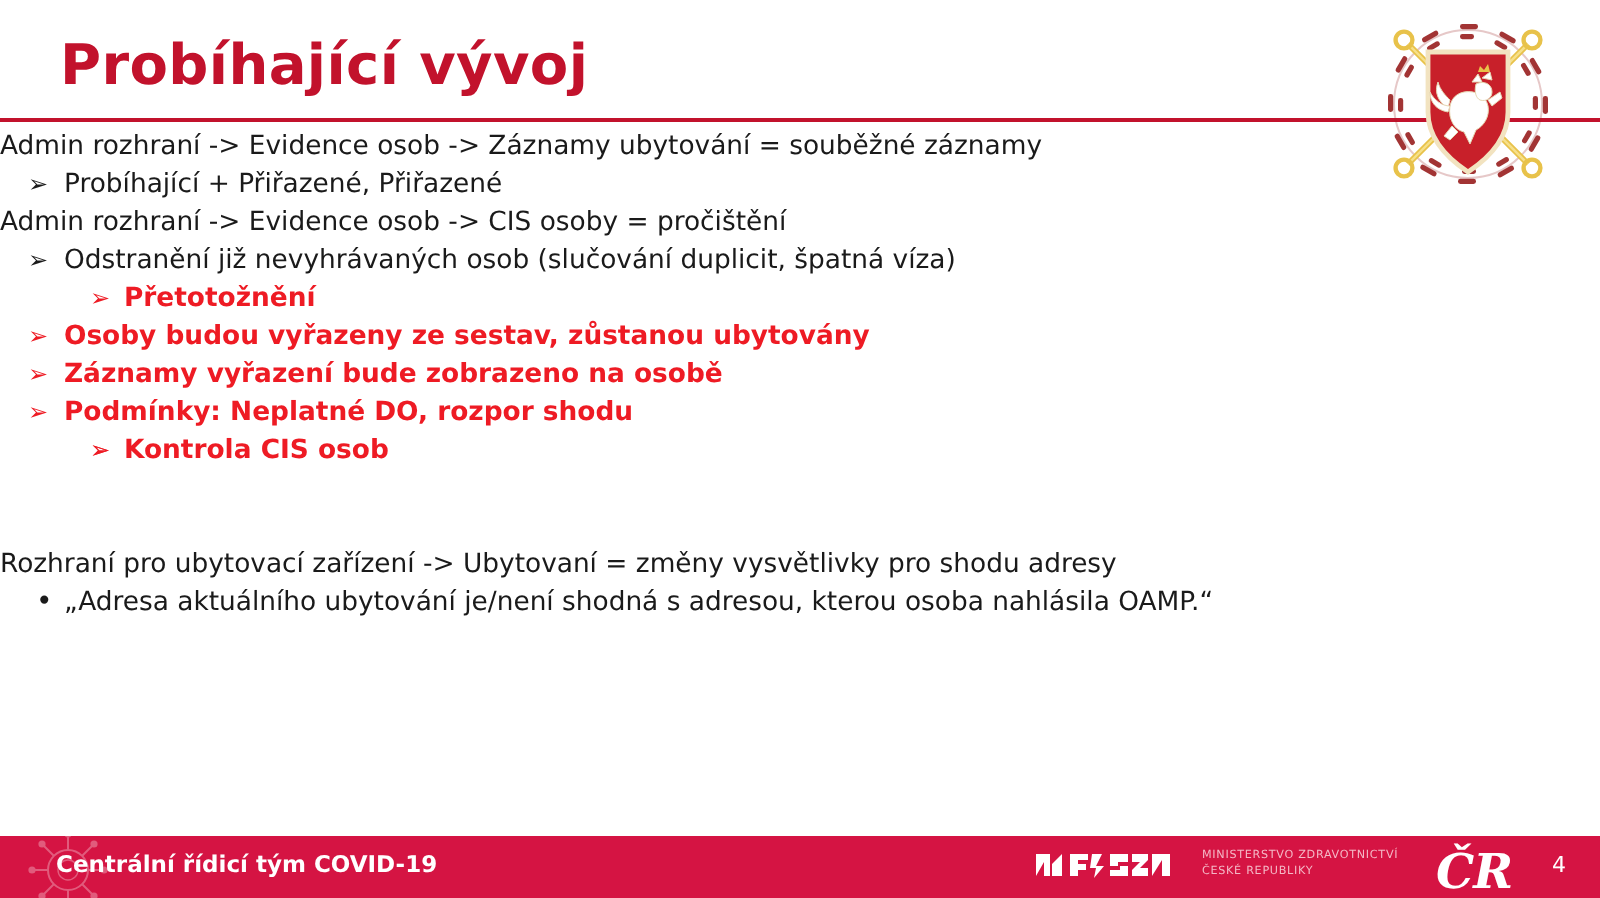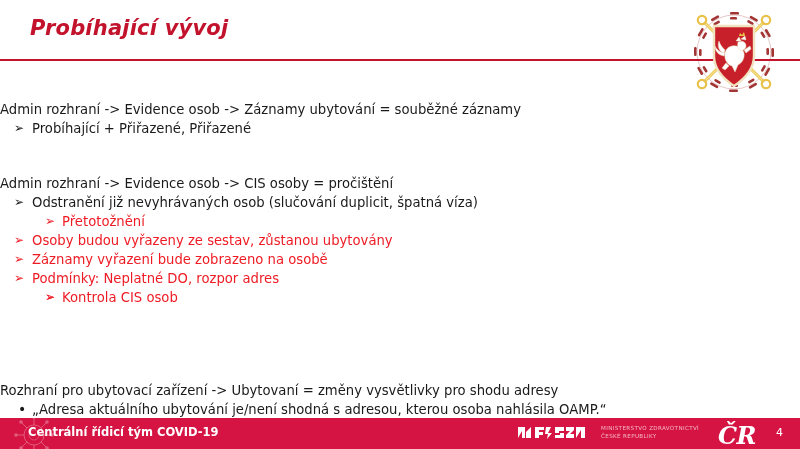--- a/index.html
+++ b/index.html
@@ -16,23 +16,22 @@
     height: 449px;
     background: #ffffff;
     overflow: hidden;
   }
 
   
   .title {
     position: absolute;
     left: 30px;
     top: 16px;
-    font-size: 21px;
+    font-size: 28px;
     font-weight: bold;
-    font-style: italic;
     color: #C2122C;
     letter-spacing: 0.2px;
     white-space: nowrap;
   }
 
   
   .title-rule {
     position: absolute;
     left: 0;
     top: 59px;
@@ -57,37 +56,37 @@
     top: 64px;
     width: 680px;
   }
   .line {
     position: relative;
     font-size: 13.2px;
     line-height: 19px;
     color: #1a1a1a;
     white-space: nowrap;
   }
-  .lvl0 { padding-left: 0px; margin-top: 36px; }
+  .lvl0 { padding-left: 0px; }
   .lvl1 { padding-left: 32px; }
   .lvl2 { padding-left: 62px; }
 
   .line .bullet {
     position: absolute;
     display: inline-block;
     font-size: 12px;
     line-height: 19px;
   }
   .lvl1 > .bullet { left: 14px; }
   .lvl2 > .bullet { left: 45px; }
   .lvl1.round > .bullet { left: 18px; font-size: 14px; }
 
   .red  { color: #EE1B24; }
   .dark { color: #1a1a1a; }
-  .bold { font-weight: normal; }
+  .bold { font-weight: bold; }
 
   .spacer { height: 19px; }
 
   
   .footer {
     position: absolute;
     left: 0;
     top: 418px;
     width: 800px;
     height: 31px;
@@ -233,21 +232,21 @@
   </div>
 
   <div class="body">
       <div class="line lvl0"><span class="dark">Admin rozhraní -&gt; Evidence osob -&gt; Záznamy ubytování = souběžné záznamy</span></div>
       <div class="line lvl1"><span class="bullet dark">➢</span><span class="dark">Probíhající + Přiřazené, Přiřazené</span></div>
       <div class="line lvl0"><span class="dark">Admin rozhraní -&gt; Evidence osob -&gt; CIS osoby = pročištění</span></div>
       <div class="line lvl1"><span class="bullet dark">➢</span><span class="dark">Odstranění již nevyhrávaných osob (slučování duplicit, špatná víza)</span></div>
       <div class="line lvl2"><span class="bullet red">➢</span><span class="red bold">Přetotožnění</span></div>
       <div class="line lvl1"><span class="bullet red">➢</span><span class="red bold">Osoby budou vyřazeny ze sestav, zůstanou ubytovány</span></div>
       <div class="line lvl1"><span class="bullet red">➢</span><span class="red bold">Záznamy vyřazení bude zobrazeno na osobě</span></div>
-      <div class="line lvl1"><span class="bullet red">➢</span><span class="red bold">Podmínky: Neplatné DO, rozpor adres</span></div>
+      <div class="line lvl1"><span class="bullet red">➢</span><span class="red bold">Podmínky: Neplatné DO, rozpor shodu</span></div>
       <div class="line lvl2"><span class="bullet red">➢</span></div>
       <div class="line lvl2"><span class="bullet red">➢</span><span class="red bold">Kontrola CIS osob</span></div>
       <div class="spacer"></div>
       <div class="spacer"></div>
       <div class="line lvl0"><span class="dark">Rozhraní pro ubytovací zařízení -&gt; Ubytovaní = změny vysvětlivky pro shodu adresy</span></div>
       <div class="line lvl1 round"><span class="bullet dark">•</span><span class="dark">„Adresa aktuálního ubytování je/není shodná s adresou, kterou osoba nahlásila OAMP.“</span></div>
     </div>
 
   <div class="footer">
     <svg class="footer-virus" viewBox="0 0 44 44" xmlns="http://www.w3.org/2000/svg">

